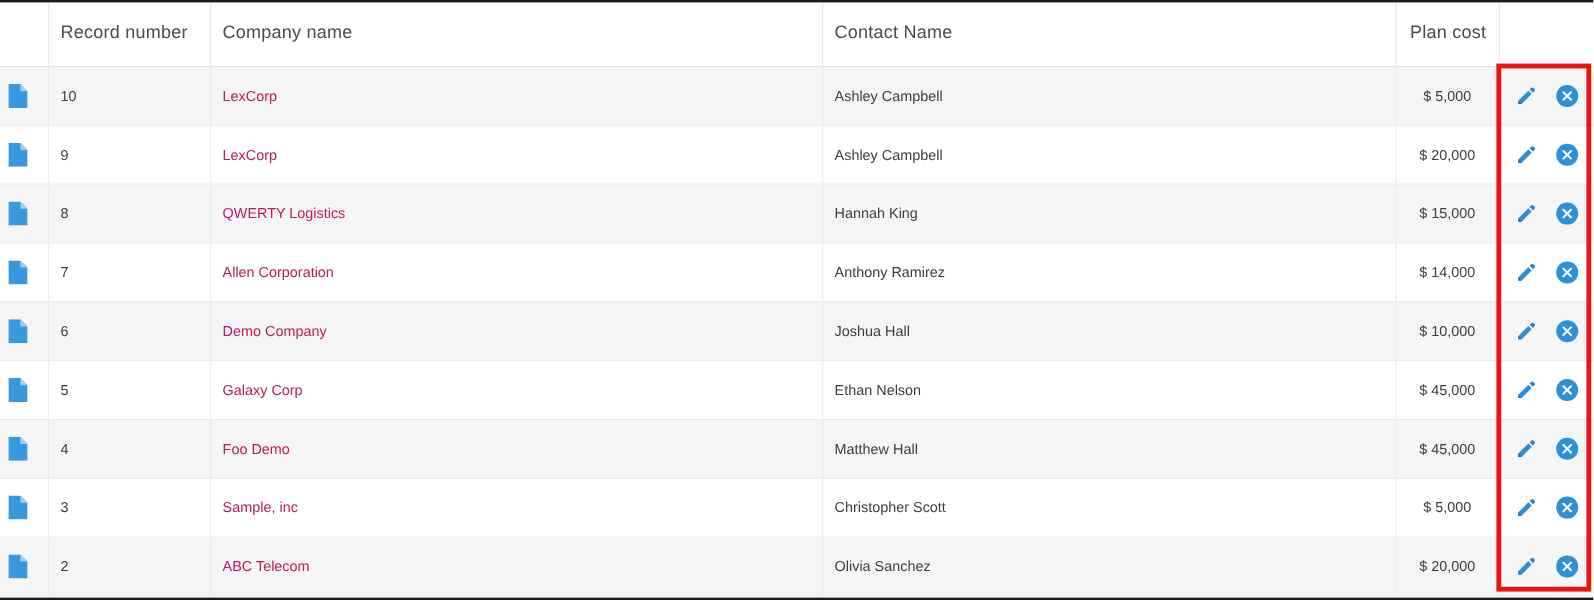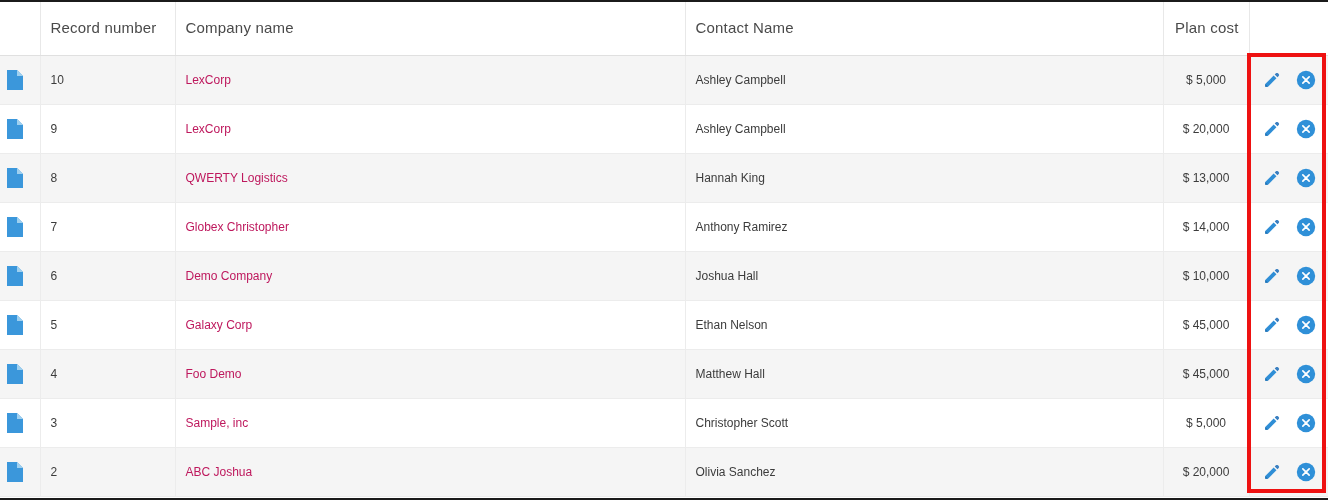--- a/index.html
+++ b/index.html
@@ -202,21 +202,21 @@
           </td>
         </tr>
         <tr class="alt">
           <td class="td-icon"><span class="doc-icon"><svg width="16" height="20" viewBox="0 0 16 20" xmlns="http://www.w3.org/2000/svg">
                 <path d="M0 0 H10 L16 6 V20 H0 Z" fill="#3b97db"></path>
                 <path d="M10 0 L16 6 H10 Z" fill="#9fd0ef"></path>
               </svg></span></td>
           <td class="td-record">8</td>
           <td class="td-company"><a>QWERTY Logistics</a></td>
           <td class="td-contact">Hannah King</td>
-          <td class="td-plan">$ 13,000</td>
+          <td class="td-plan">$ 15,000</td>
           <td class="td-actions">
             <div class="actions-wrap">
               <span class="icon-btn">
                 <span><svg width="18" height="18" viewBox="0 0 24 24" xmlns="http://www.w3.org/2000/svg">
                     <path d="M3 17.3 L14.2 6.1 L17.9 9.8 L6.7 21 H3 Z" fill="#2f8ed6"></path>
                     <path d="M15.6 4.7 L17.2 3.1 C18 2.3 19.2 2.3 20 3.1 L20.9 4 C21.7 4.8 21.7 6 20.9 6.8 L19.3 8.4 Z" fill="#3a7fc1"></path>
                     <path d="M3 17.3 L6.7 21 L3 21 Z" fill="#1f6fb0"></path>
                   </svg></span>
               </span>
               <span class="icon-btn">
@@ -227,21 +227,21 @@
               </span>
             </div>
           </td>
         </tr>
         <tr class="plain">
           <td class="td-icon"><span class="doc-icon"><svg width="16" height="20" viewBox="0 0 16 20" xmlns="http://www.w3.org/2000/svg">
                 <path d="M0 0 H10 L16 6 V20 H0 Z" fill="#3b97db"></path>
                 <path d="M10 0 L16 6 H10 Z" fill="#9fd0ef"></path>
               </svg></span></td>
           <td class="td-record">7</td>
-          <td class="td-company"><a>Globex Christopher</a></td>
+          <td class="td-company"><a>Allen Corporation</a></td>
           <td class="td-contact">Anthony Ramirez</td>
           <td class="td-plan">$ 14,000</td>
           <td class="td-actions">
             <div class="actions-wrap">
               <span class="icon-btn">
                 <span><svg width="18" height="18" viewBox="0 0 24 24" xmlns="http://www.w3.org/2000/svg">
                     <path d="M3 17.3 L14.2 6.1 L17.9 9.8 L6.7 21 H3 Z" fill="#2f8ed6"></path>
                     <path d="M15.6 4.7 L17.2 3.1 C18 2.3 19.2 2.3 20 3.1 L20.9 4 C21.7 4.8 21.7 6 20.9 6.8 L19.3 8.4 Z" fill="#3a7fc1"></path>
                     <path d="M3 17.3 L6.7 21 L3 21 Z" fill="#1f6fb0"></path>
                   </svg></span>
@@ -362,21 +362,21 @@
               </span>
             </div>
           </td>
         </tr>
         <tr class="alt">
           <td class="td-icon"><span class="doc-icon"><svg width="16" height="20" viewBox="0 0 16 20" xmlns="http://www.w3.org/2000/svg">
                 <path d="M0 0 H10 L16 6 V20 H0 Z" fill="#3b97db"></path>
                 <path d="M10 0 L16 6 H10 Z" fill="#9fd0ef"></path>
               </svg></span></td>
           <td class="td-record">2</td>
-          <td class="td-company"><a>ABC Joshua</a></td>
+          <td class="td-company"><a>ABC Telecom</a></td>
           <td class="td-contact">Olivia Sanchez</td>
           <td class="td-plan">$ 20,000</td>
           <td class="td-actions">
             <div class="actions-wrap">
               <span class="icon-btn">
                 <span><svg width="18" height="18" viewBox="0 0 24 24" xmlns="http://www.w3.org/2000/svg">
                     <path d="M3 17.3 L14.2 6.1 L17.9 9.8 L6.7 21 H3 Z" fill="#2f8ed6"></path>
                     <path d="M15.6 4.7 L17.2 3.1 C18 2.3 19.2 2.3 20 3.1 L20.9 4 C21.7 4.8 21.7 6 20.9 6.8 L19.3 8.4 Z" fill="#3a7fc1"></path>
                     <path d="M3 17.3 L6.7 21 L3 21 Z" fill="#1f6fb0"></path>
                   </svg></span>

